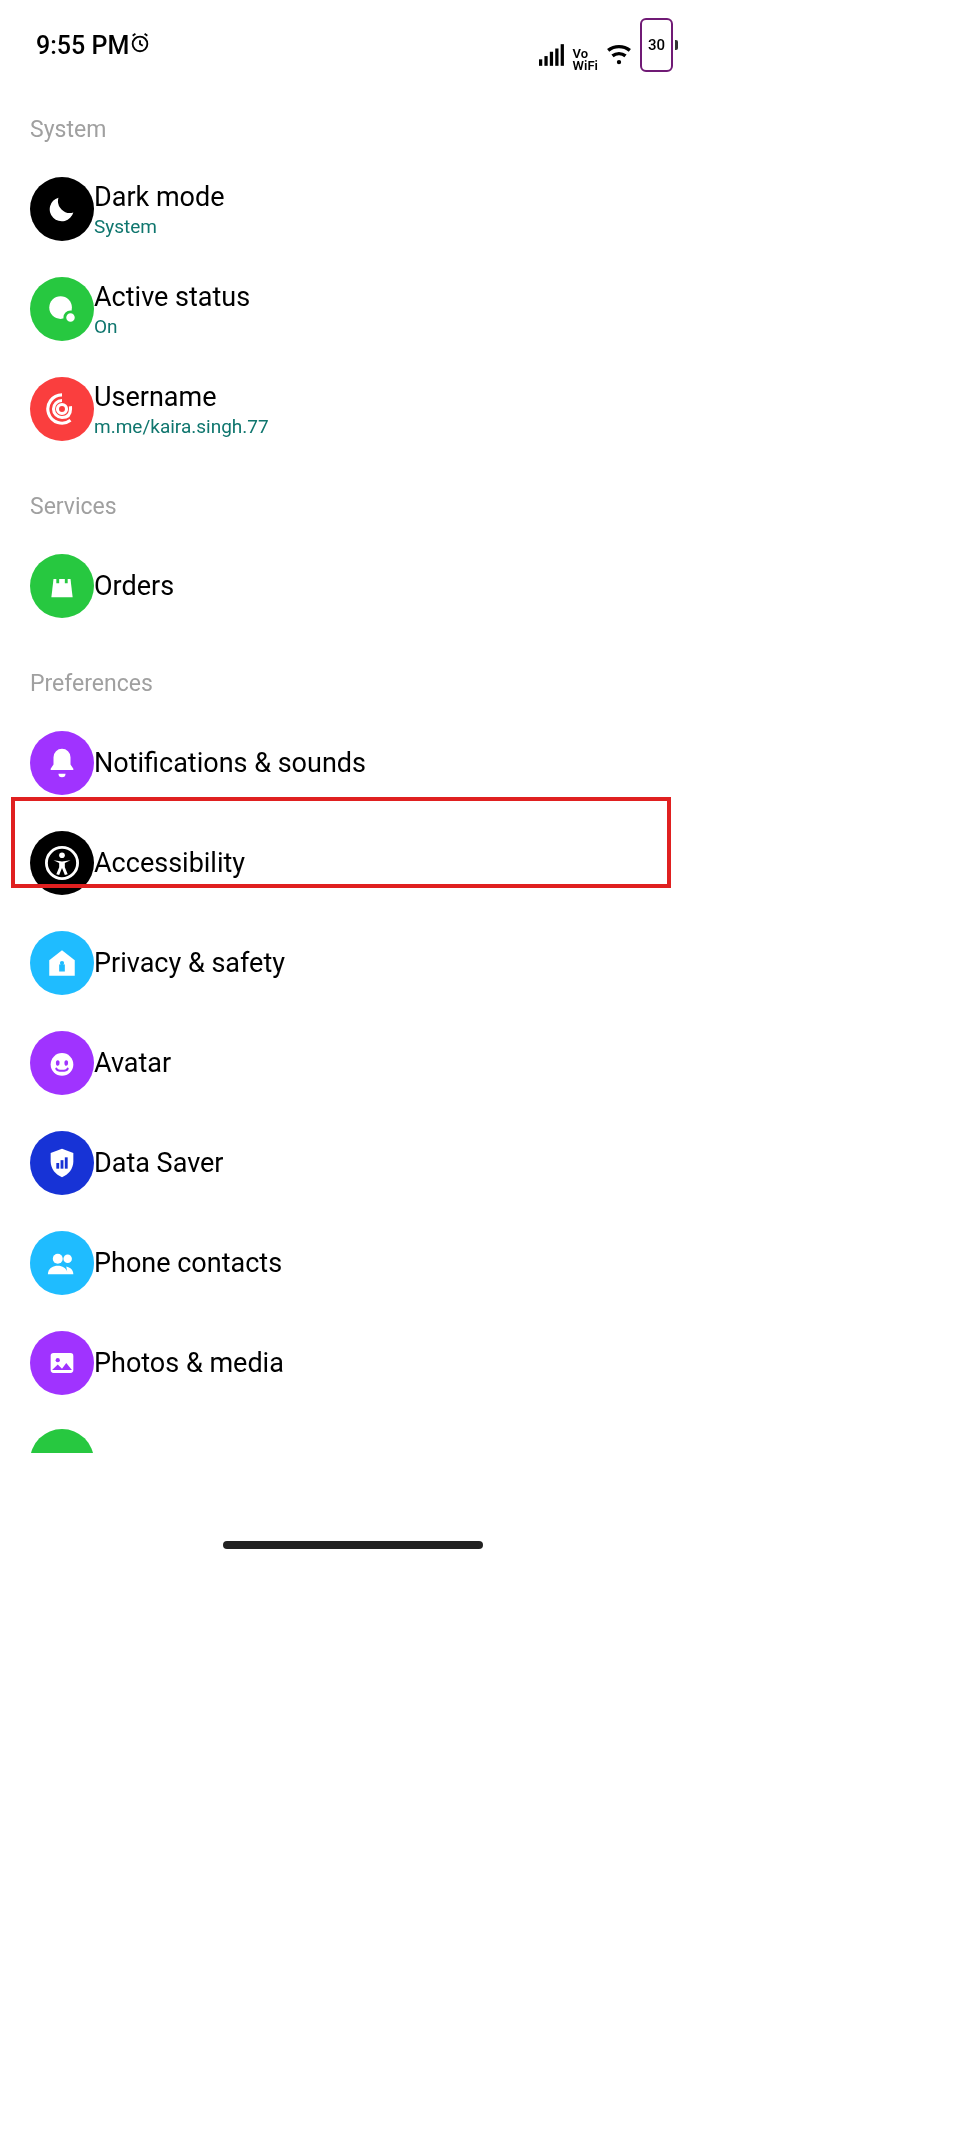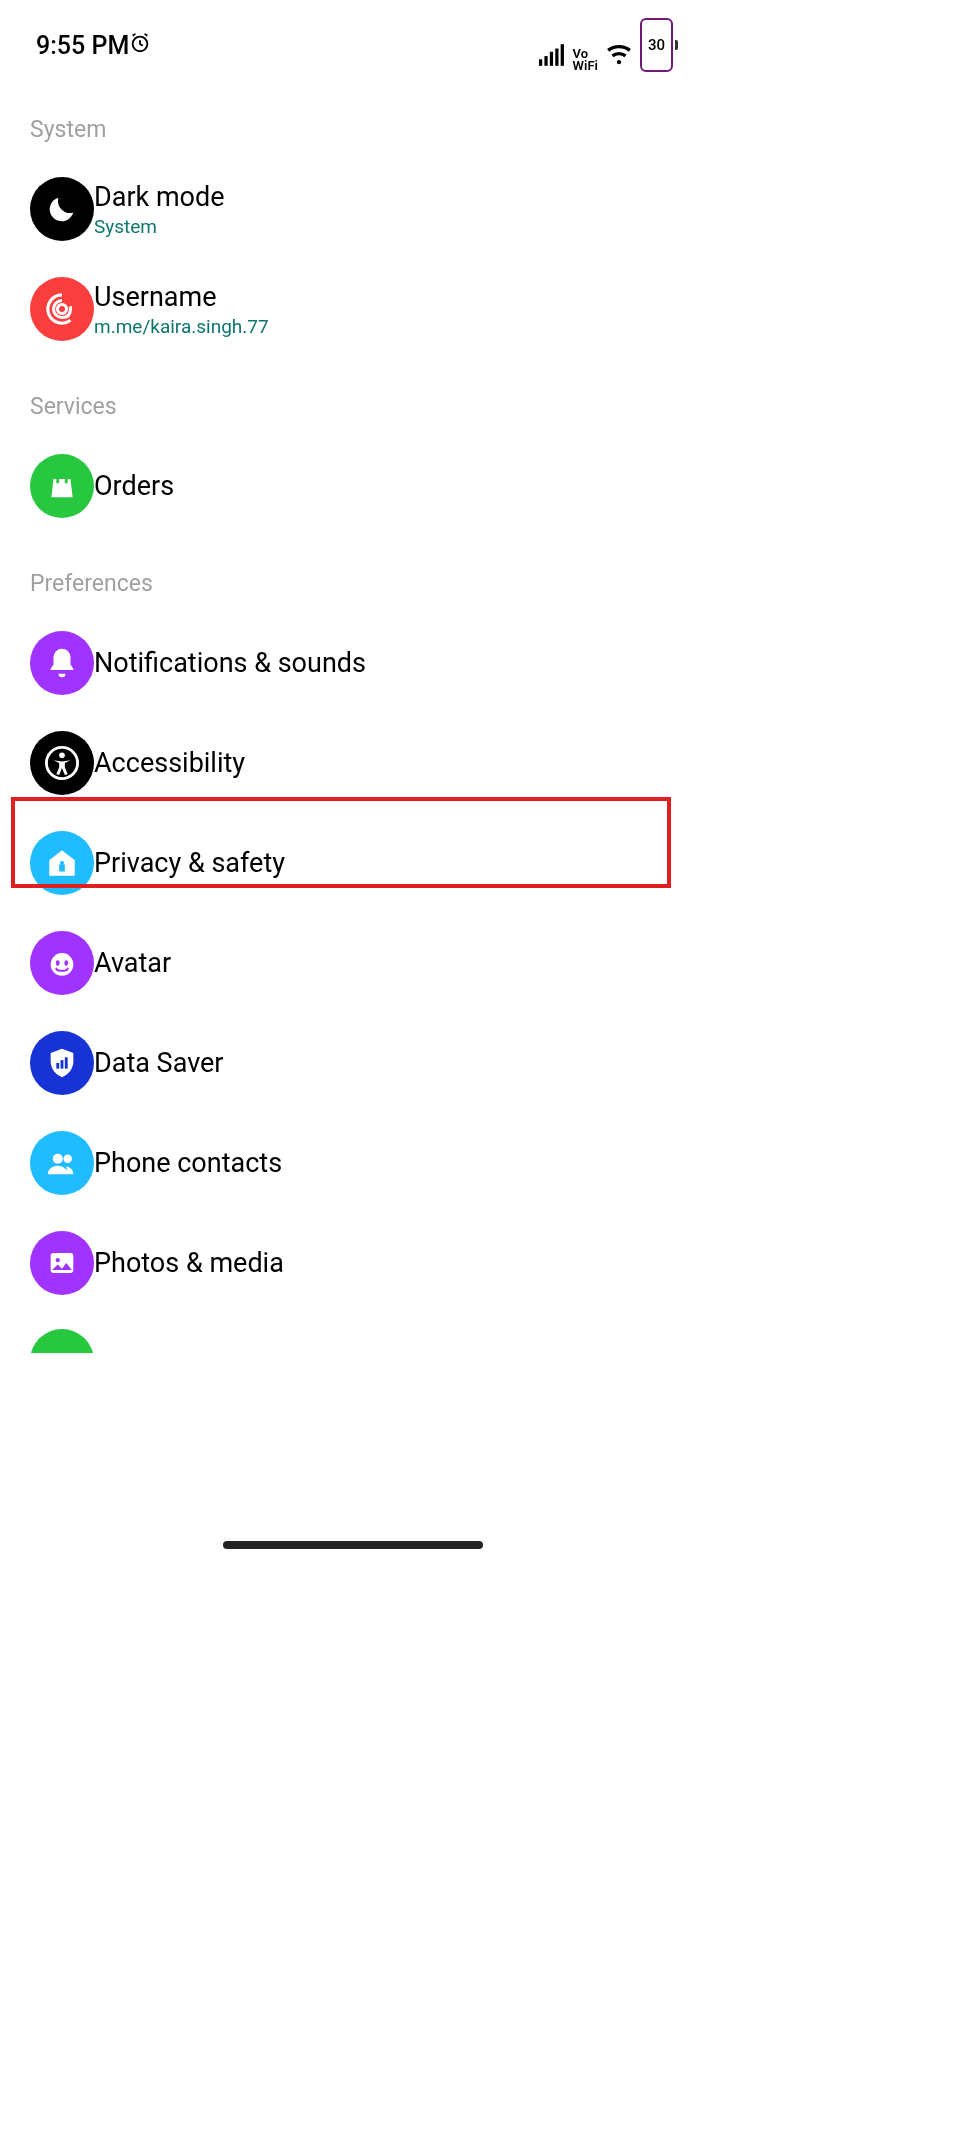--- a/index.html
+++ b/index.html
@@ -174,20 +174,32 @@
         <svg viewBox="0 0 24 24">
             <path d="M20 14.5A8.5 8.5 0 0 1 9.5 4 8.5 8.5 0 1 0 20 14.5z"></path>
           </svg>
       </div>
       <div class="row-text">
         <span class="row-label">Dark mode</span>
         <span class="row-sub">System</span>
       </div>
     </div>
 
+    <div class="row">
+      <div class="icon-circle" style="background:#27c840">
+        <svg viewBox="0 0 24 24">
+            <circle cx="11" cy="11" r="8" fill="#fff"></circle>
+            <circle cx="18" cy="18" r="4" fill="#fff" stroke="#27c840" stroke-width="2"></circle>
+          </svg>
+      </div>
+      <div class="row-text">
+        <span class="row-label">Active status</span>
+        <span class="row-sub">On</span>
+      </div>
+    </div>
 
     <div class="row">
       <div class="icon-circle" style="background:#fa3e3e">
         <svg viewBox="0 0 24 24">
             <path fill="none" stroke="#fff" stroke-width="2.2" d="M12 2a10 10 0 1 0 6 18m-6-14a6 6 0 1 0 0 12c4 0 6-2 6-6V11a9 9 0 0 0-.1-1"></path>
             <circle cx="12" cy="12" r="3.2" fill="none" stroke="#fff" stroke-width="2.2"></circle>
           </svg>
       </div>
       <div class="row-text">
         <span class="row-label">Username</span>

